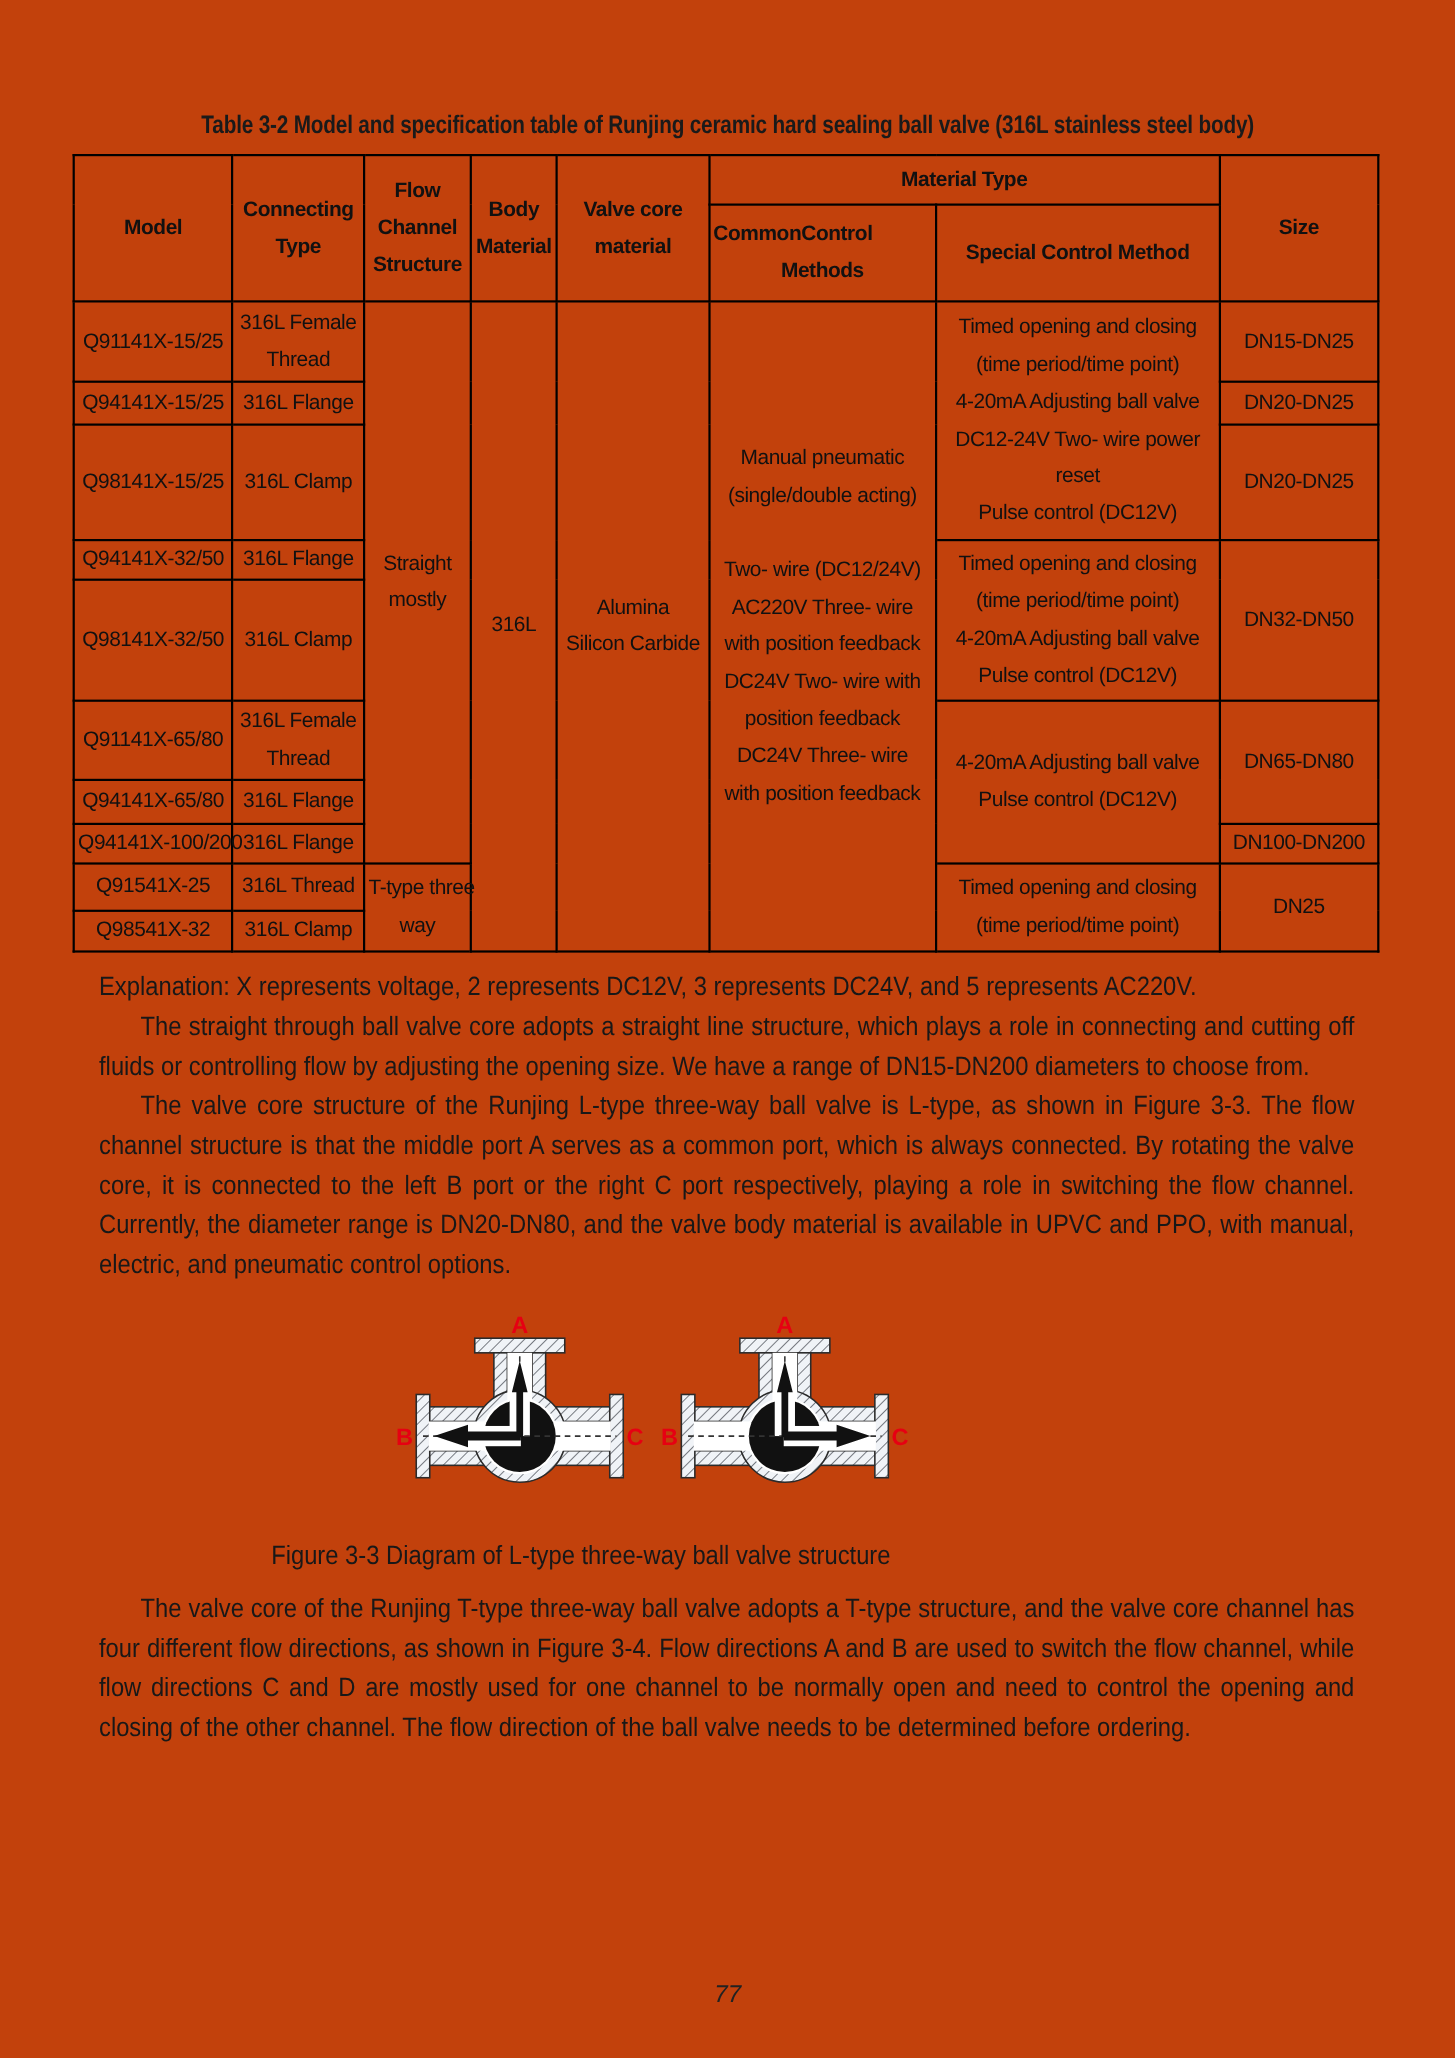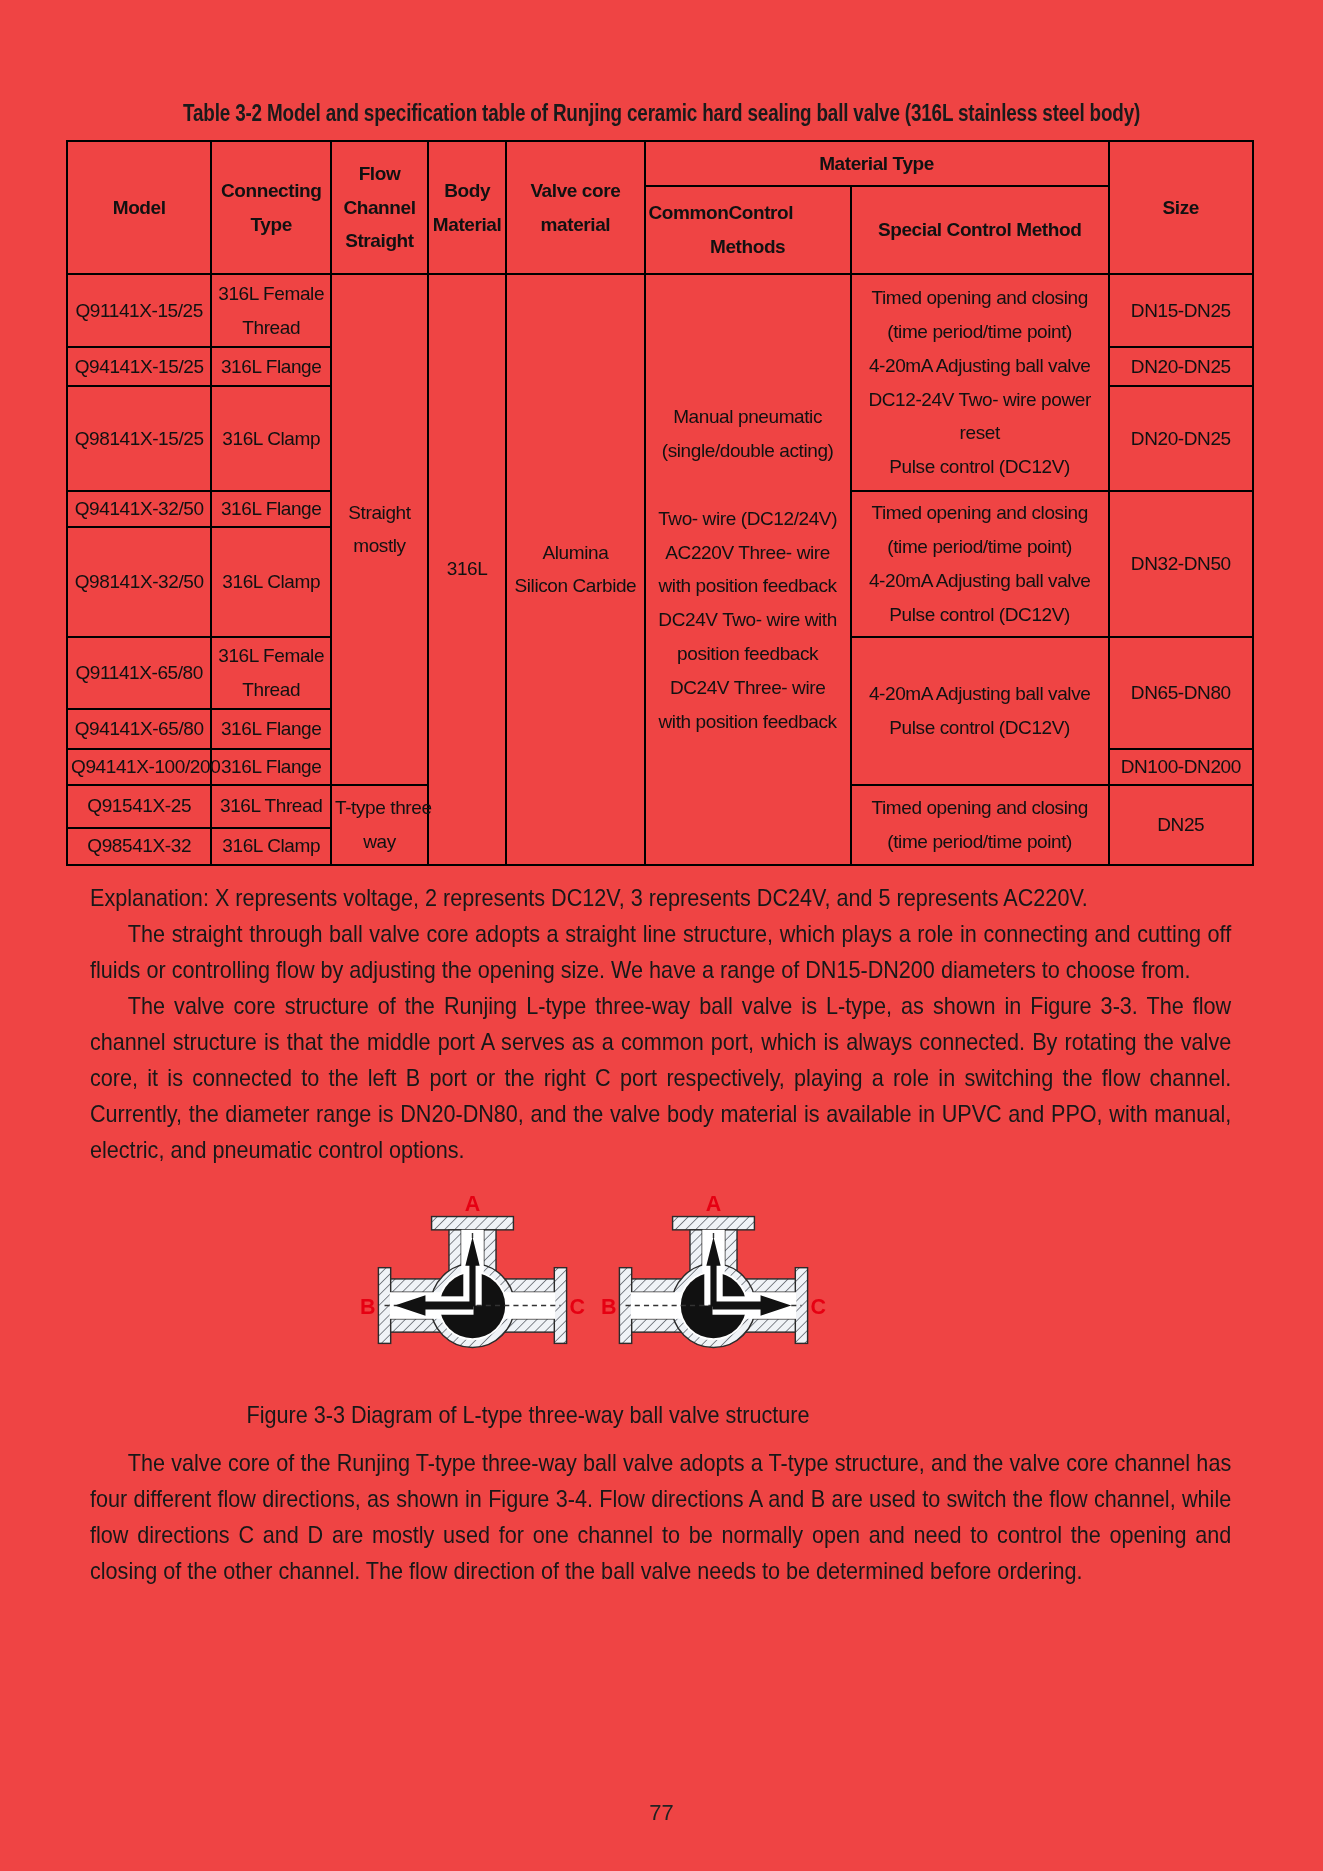--- a/index.html
+++ b/index.html
@@ -1,18 +1,18 @@
 <!DOCTYPE html>
 <html><head>
 <meta charset="utf-8">
 <style>
   * { margin:0; padding:0; box-sizing:border-box; }
   html,body { background:#ffffff; }
   .page {
-    position:relative; width:1323px; height:1871px; background:#ef4444;
+    position:relative; width:1323px; height:1871px; background:#c2410c;
     font-family:"Liberation Sans","DejaVu Sans",sans-serif; color:#1a1a1a; overflow:hidden;
   }
   .title-wrap { margin-top:100px; text-align:center; white-space:nowrap; }
   .title-wrap .ttl {
     display:inline-block; font-weight:bold; font-size:23px; letter-spacing:-0.2px;
     transform:scaleX(0.82); transform-origin:center center; white-space:nowrap;
   }
   table.spec {
     border-collapse:collapse; table-layout:fixed; width:1188px; margin:13px 0 0 66px;
     font-size:19px; letter-spacing:-0.4px;
@@ -31,21 +31,21 @@
     text-align:justify; transform:scaleX(0.9); transform-origin:0 0; color:#181818;
   }
   .indent { text-indent:42px; }
   .expl { margin-top:14px; }
   .figure-row { display:flex; gap:16px; margin-left:360px; margin-top:24px; }
   .fig-caption {
     width:760px; margin-left:186px; margin-top:30px; text-align:center; font-size:24px;
     transform:scaleX(0.9); transform-origin:0 0; color:#181818;
   }
   .p3 { margin-top:16px; }
-  .pageno { position:absolute; bottom:45px; left:0; right:0; text-align:center; font-size:22px; color:#222; }
+  .pageno { position:absolute; bottom:45px; left:0; right:0; text-align:center; font-size:22px; color:#222;font-style:italic; }
   svg text.port { font-family:"Liberation Sans","DejaVu Sans",sans-serif; font-weight:bold; font-size:21px; }
 </style>
 </head>
 <body>
 
 <div class="page">
 
   <div class="title-wrap">
     <span class="ttl">Table 3-2 Model and specification table of Runjing ceramic hard sealing ball valve (316L stainless steel body)</span>
   </div>
@@ -61,21 +61,21 @@
         <col style="width:250px">
         <col style="width:140px">
     </colgroup>
     <tbody>
         <tr style="height:45px">
       <th rowspan="2">Model</th>
       <th rowspan="2" class="pre">Connecting
 Type</th>
       <th rowspan="2" class="pre">Flow
 Channel
-Straight</th>
+Structure</th>
       <th rowspan="2" class="pre">Body
 Material</th>
       <th rowspan="2" class="pre">Valve core
 material</th>
       <th colspan="2">Material Type</th>
       <th rowspan="2">Size</th>
     </tr>
     <tr style="height:88px">
       <th class="th-common">
         <div class="jline">

